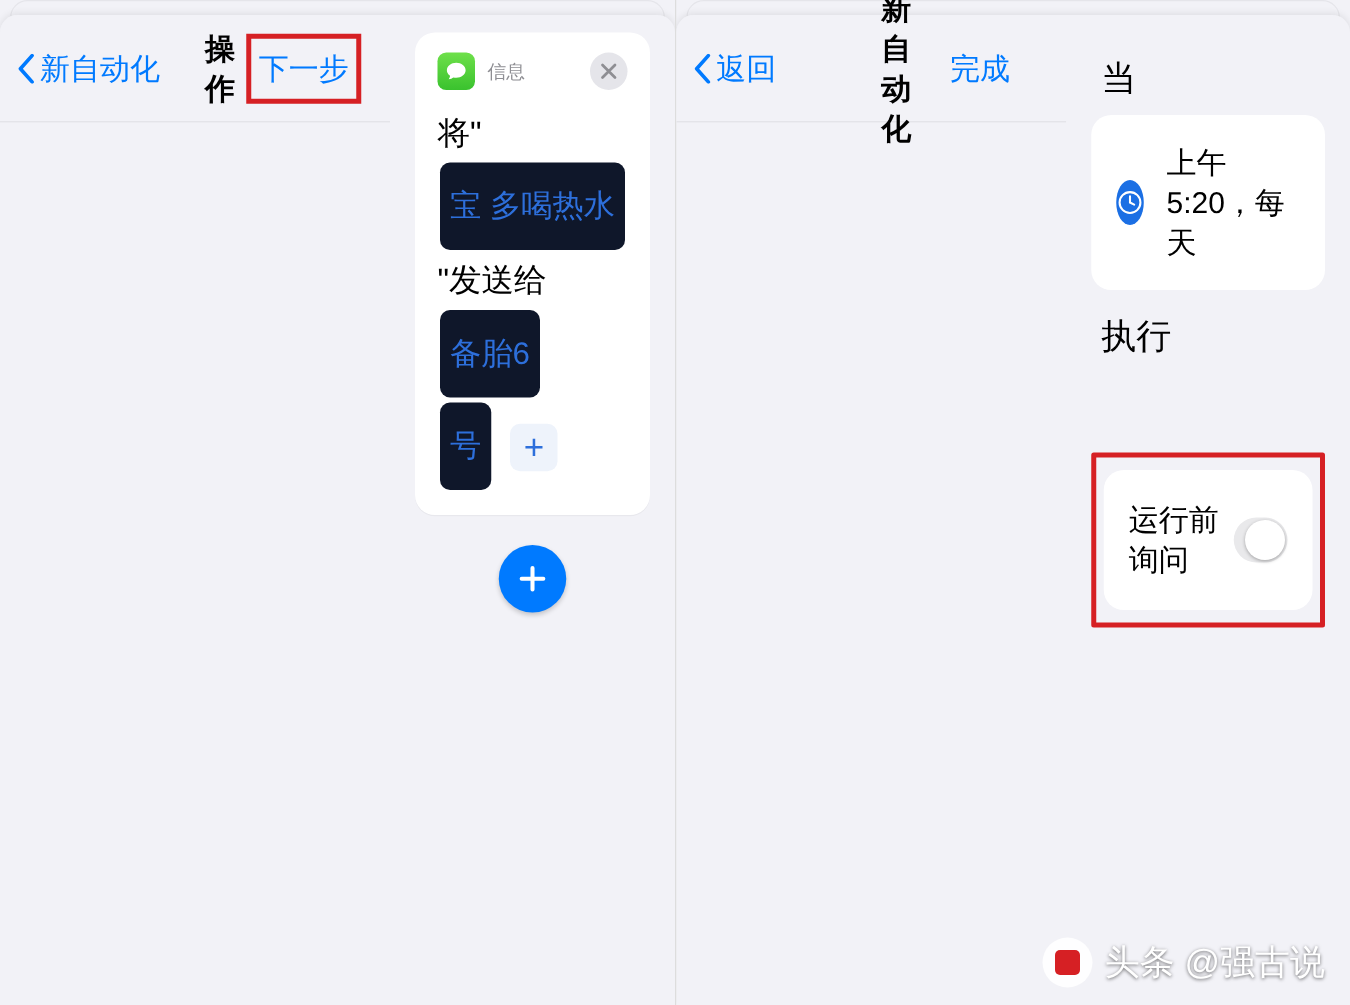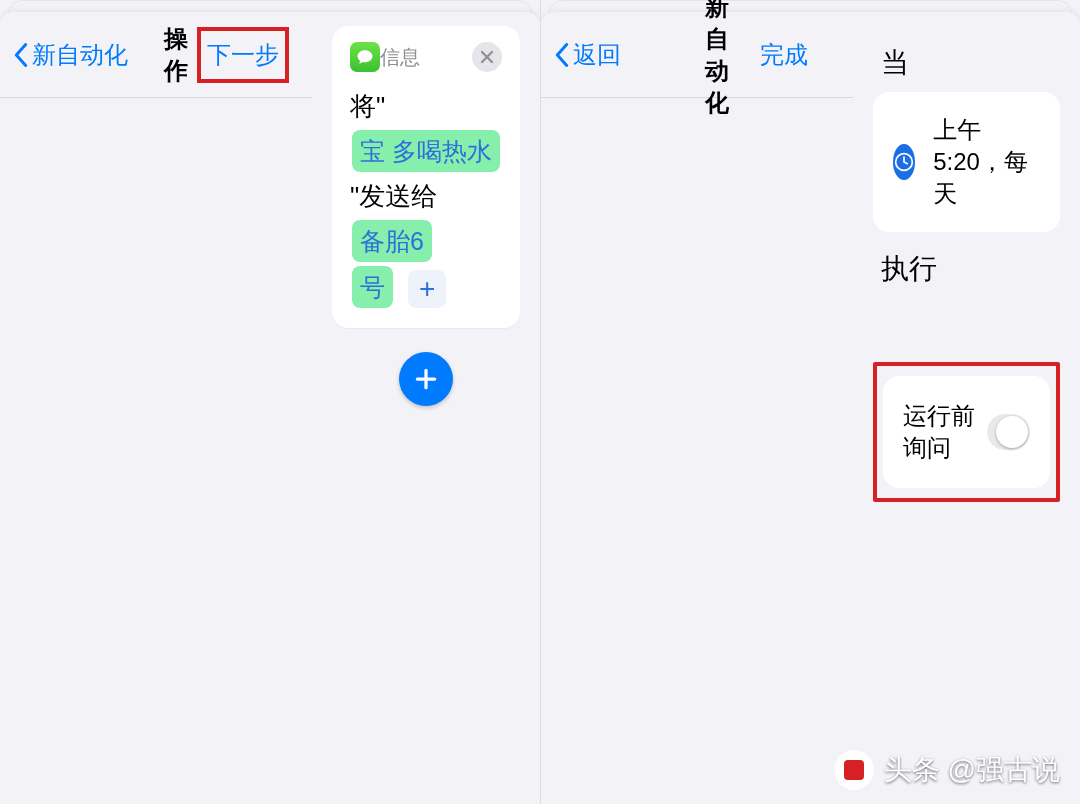--- a/index.html
+++ b/index.html
@@ -93,46 +93,46 @@
       box-shadow: 0 1px 0 rgba(0,0,0,0.04);
       overflow: hidden;
     }
     .card-header {
       display: flex;
       align-items: center;
       justify-content: space-between;
       padding: 16px 18px 6px 18px;
     }
     .card-header-left {
-      display: flex; align-items: center; 
-      color: #8e8e93; font-size: 20px;
+      display: flex; align-items: center; gap: 10px;
+      color: #8e8e93; font-size: 15px;
     }
     .msg-icon {
       width: 30px; height: 30px; border-radius: 7px;
       background: linear-gradient(180deg,#6ee04a,#3ac22e);
       display: flex; align-items: center; justify-content: center;
     }
     .msg-icon svg { width: 18px; height: 18px; }
     .close-icon {
       width: 30px; height: 30px; border-radius: 50%;
       background: #e5e5ea; display:flex;align-items:center;justify-content:center;
       color:#8e8e93;
     }
     .card-body {
       padding: 6px 18px 18px 18px;
       font-size: 26px;
       line-height: 44px;
       color:#000;
     }
     .token {
       display:inline-block;
-      background:#86efac;
+      background:#0f172a;
       color:#2d6fdb;
       border-radius:8px;
-      padding:2px 8px;
+      padding:16px 8px;
       margin:2px 2px;
       line-height:38px;
       font-size:25px;
     }
     .plus-token {
       display:inline-flex;align-items:center;justify-content:center;
       width:38px;height:38px;
       background:#eef3fb;border-radius:8px;color:#2d6fdb;
       font-size:28px;vertical-align:middle;margin-left:6px;
     }

